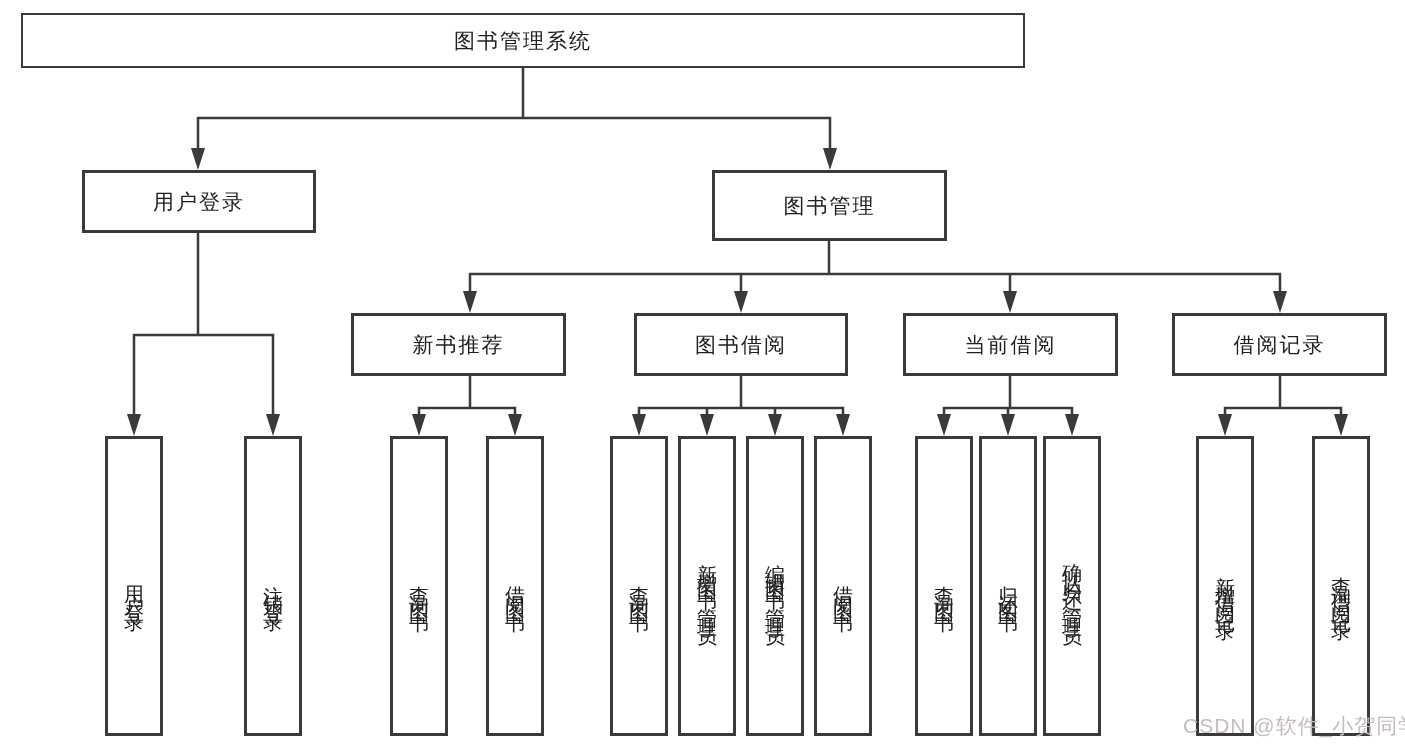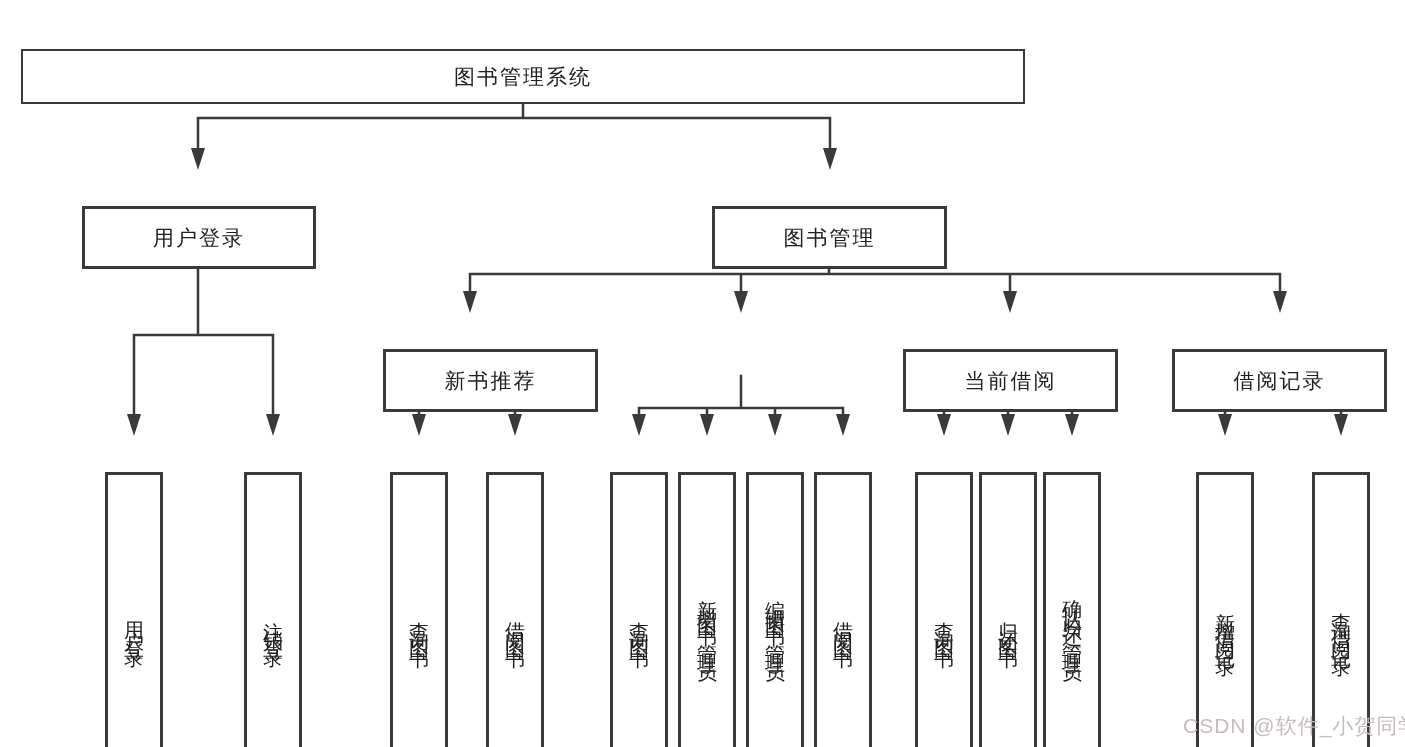--- a/index.html
+++ b/index.html
@@ -15,21 +15,20 @@
     position:absolute;
     box-sizing:border-box;
     background:#ffffff;
     border:3px solid #3a3a3a;
     display:flex;align-items:center;justify-content:center;
     color:#202020;
     font-size:21px;
     letter-spacing:2px;
     z-index:1;
     text-align:center;
-    margin-top:36px;
   }
   .node.root{border-width:2.5px;font-size:21px;}
   .vnode{
     writing-mode:vertical-rl;
     text-orientation:mixed;
     font-size:20px;
     letter-spacing:9px;
     line-height:1.05;
     padding-top:4px;
   }
@@ -84,23 +83,24 @@
       <polygon points="1001,414 1015,414 1008,436"></polygon>
       <polygon points="1065,414 1079,414 1072,436"></polygon>
       <polygon points="1218,414 1232,414 1225,436"></polygon>
       <polygon points="1334,414 1348,414 1341,436"></polygon>
     </g>
   </svg>
 
   <div class="node root" style="left:21px;top:13px;width:1004px;height:55px">图书管理系统</div>
 
   <div class="node" style="left:82px;top:170px;width:234px;height:63px">用户登录</div>
-  <div class="node" style="left:712px;top:170px;width:235px;height:63px">图书管理</div>
+  <div class="node" style="left:712px;top:170px;width:235px;height:71px">图书管理</div>
 
-  <div class="node" style="left:383px;top:313px;width:215px;height:63px">新书推荐</div>
+  <div class="node" style="left:351px;top:313px;width:215px;height:63px">新书推荐</div>
+  <div class="node" style="left:634px;top:313px;width:214px;height:63px">图书借阅</div>
   <div class="node" style="left:1172px;top:313px;width:215px;height:63px">借阅记录</div>
   <div class="node" style="left:903px;top:313px;width:215px;height:63px">当前借阅</div>
 
   <div class="node vnode" style="left:105px;top:436px;width:58px;height:300px">用户登录</div>
   <div class="node vnode" style="left:244px;top:436px;width:58px;height:300px">注销登录</div>
 
   <div class="node vnode" style="left:390px;top:436px;width:58px;height:300px">查询图书</div>
   <div class="node vnode" style="left:486px;top:436px;width:58px;height:300px">借阅图书</div>
 
   <div class="node vnode" style="left:610px;top:436px;width:58px;height:300px">查询图书</div>

